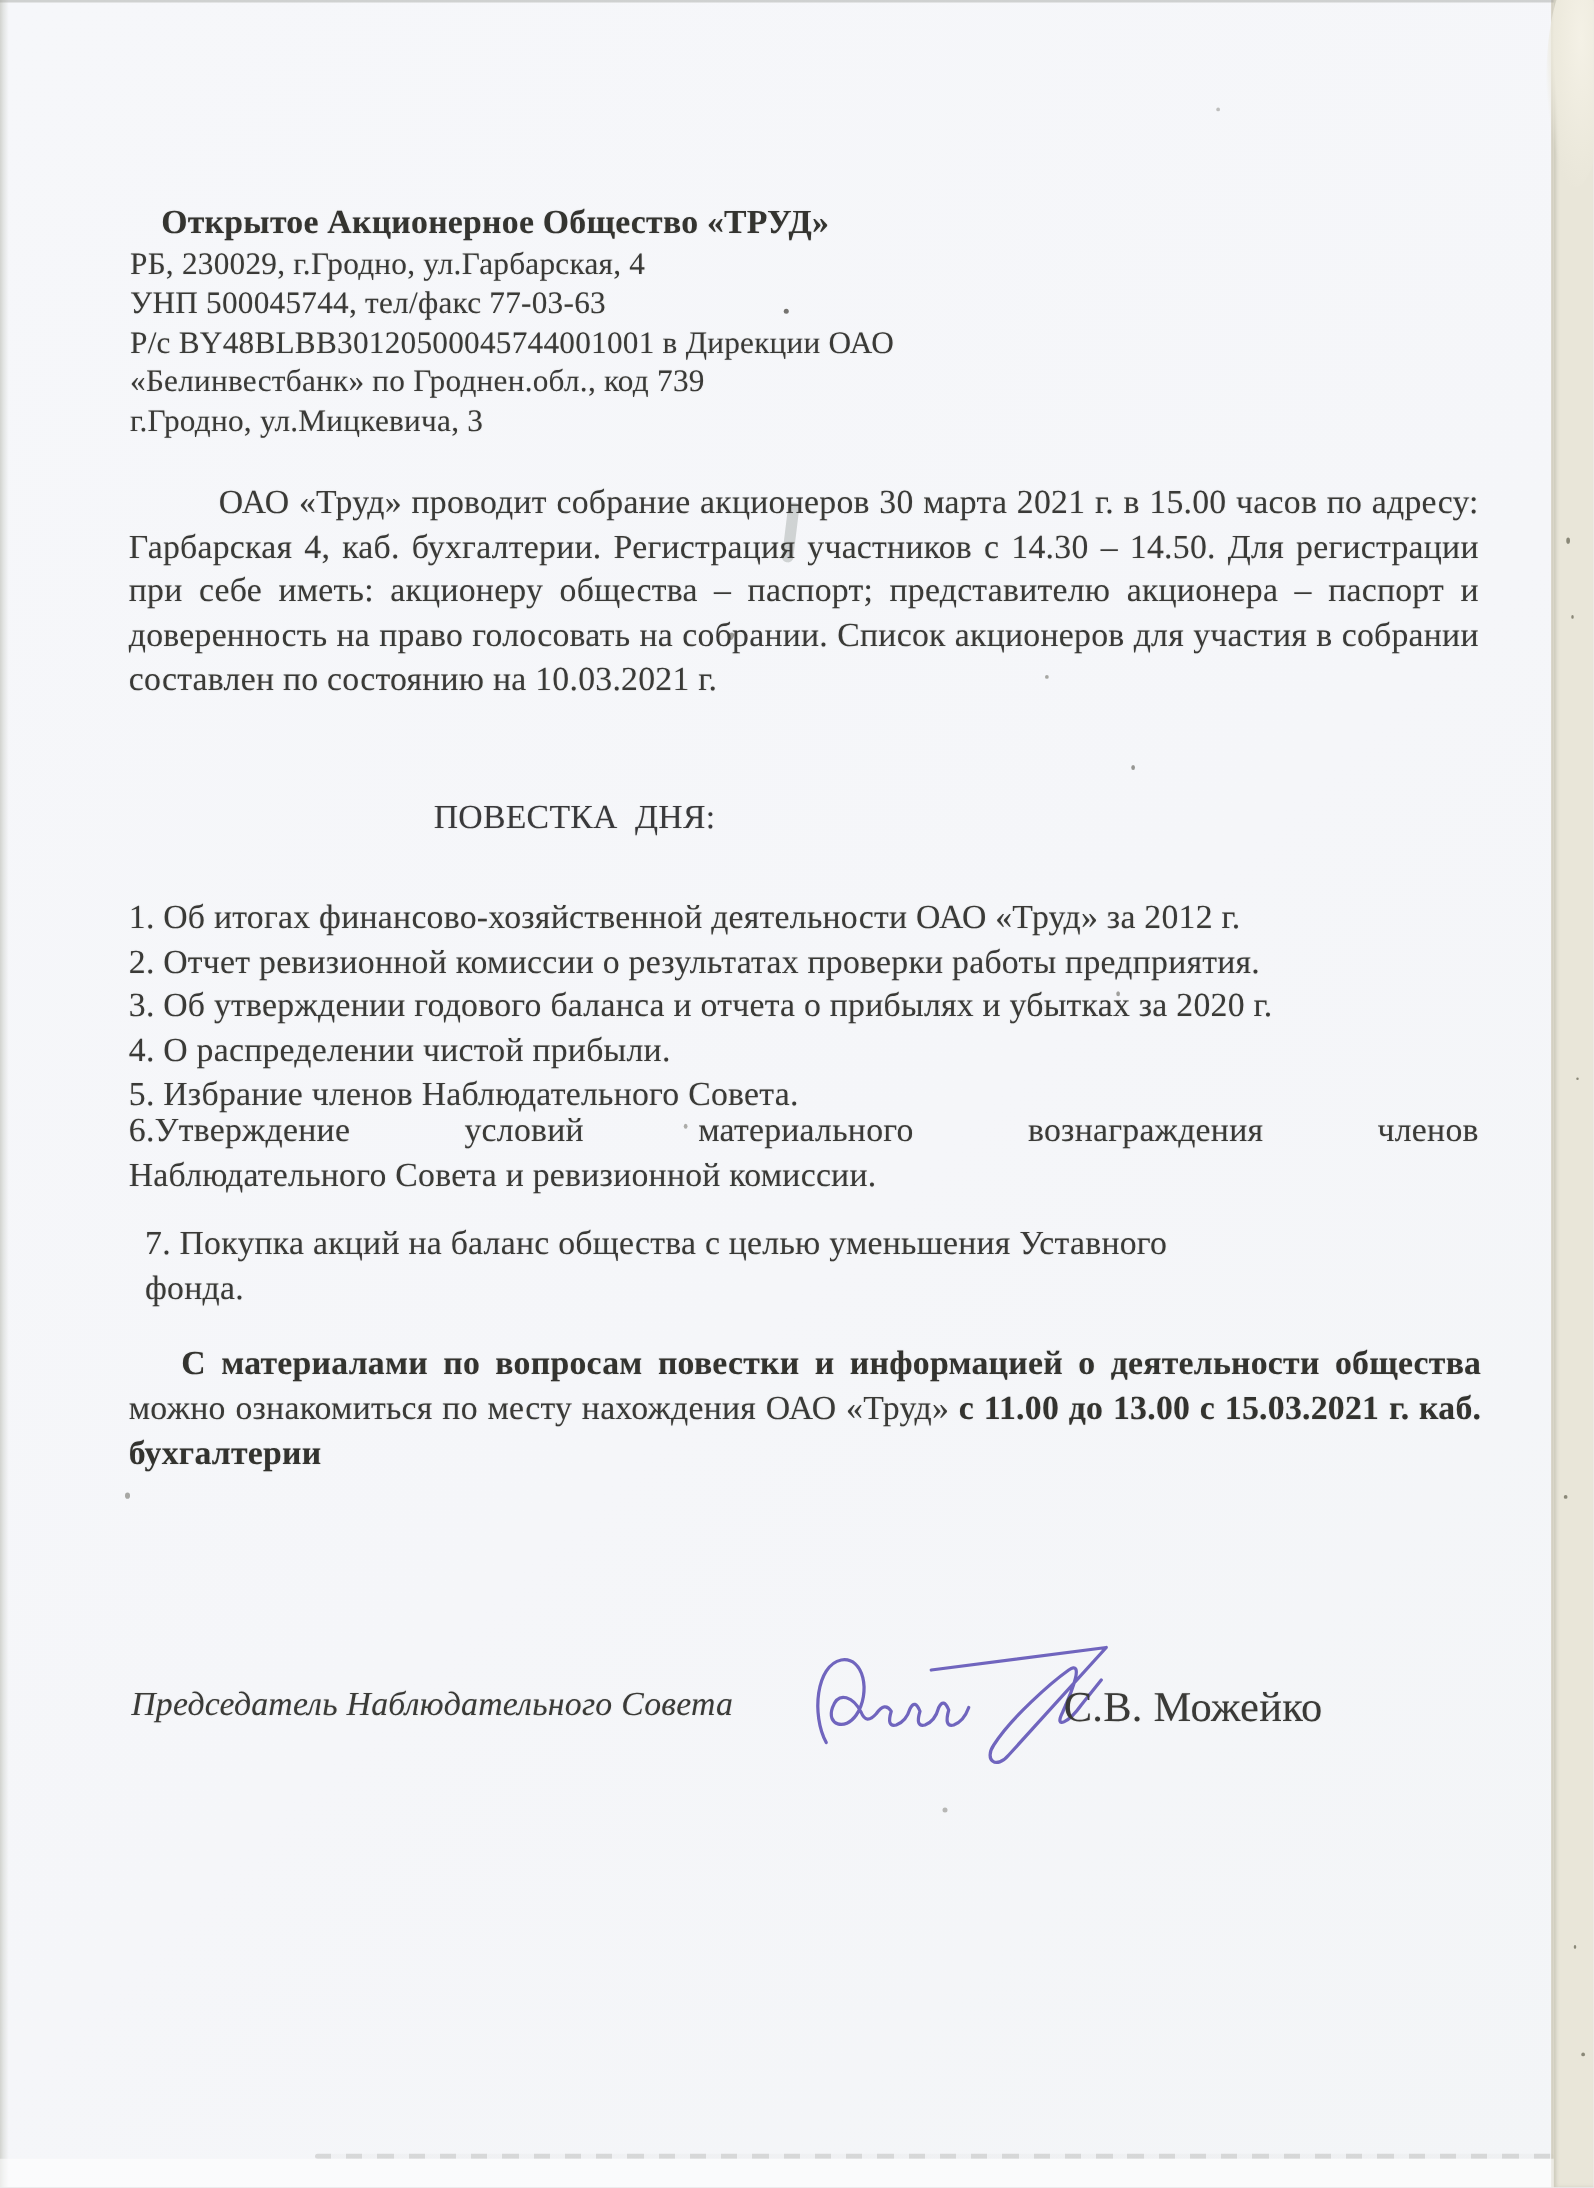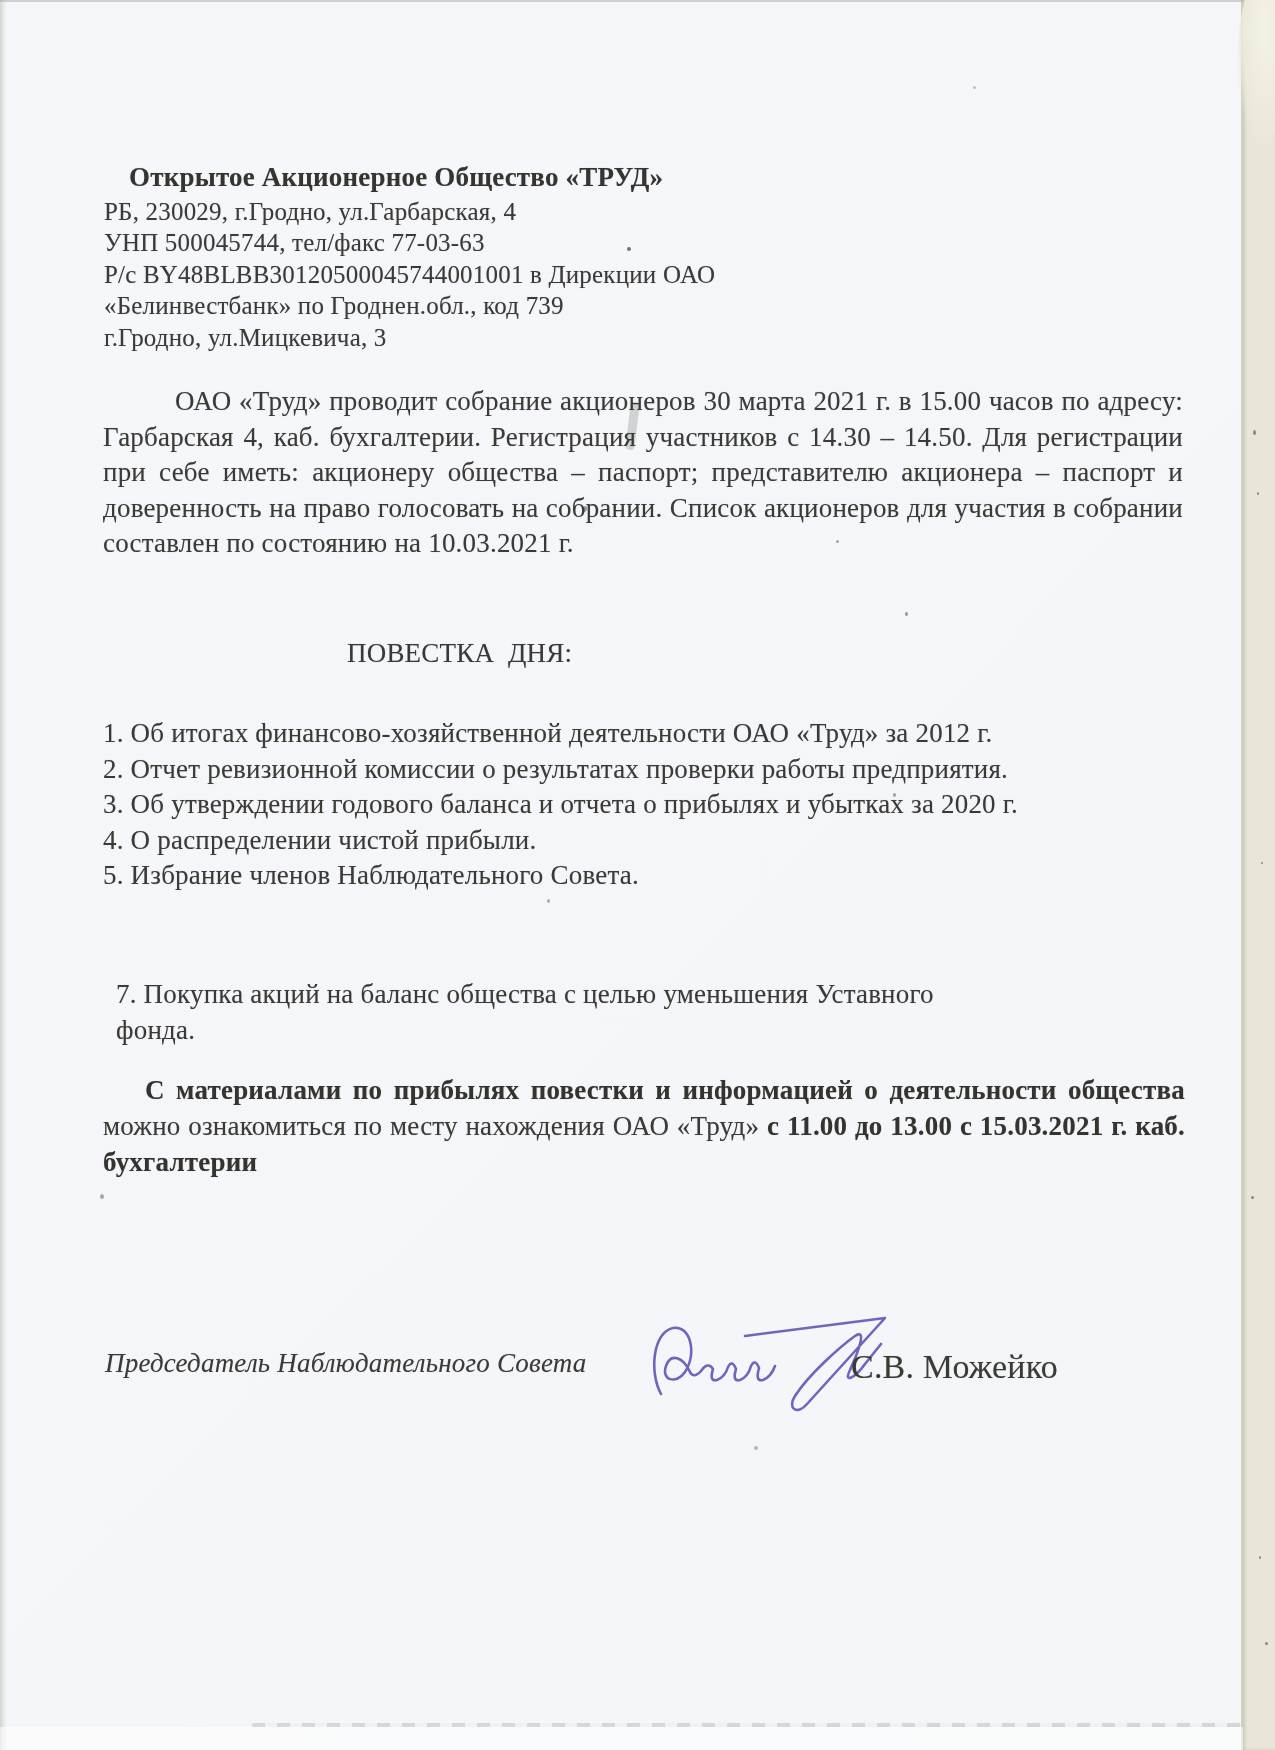--- a/index.html
+++ b/index.html
@@ -123,29 +123,37 @@
 
   <div class="abs txt agenda-items15">
     <div>1. Об итогах финансово-хозяйственной деятельности ОАО «Труд» за 2012 г.</div>
     <div>2. Отчет ревизионной комиссии о результатах проверки работы предприятия.</div>
     <div>3. Об утверждении годового баланса и отчета о прибылях и убытках за 2020 г.</div>
     <div>4. О распределении чистой прибыли.</div>
     <div>5. Избрание членов Наблюдательного Совета.</div>
   </div>
 
   <div class="abs txt agenda-item6">
+    <div class="justified-line">
+      <span>6.Утверждение</span>
+      <span>условий</span>
+      <span>материального</span>
+      <span>вознаграждения</span>
+      <span>членов</span>
+    </div>
+    <div>Наблюдательного Совета и ревизионной комиссии.</div>
   </div>
 
   <div class="abs txt agenda-item7">
     <div>7. Покупка акций на баланс общества с целью уменьшения Уставного</div>
     <div>фонда.</div>
   </div>
 
   <div class="abs txt materials">
-    <span class="b">С материалами по прибылях повестки и информацией о деятельности общества</span><span> можно ознакомиться по месту нахождения ОАО «Труд» </span><span class="b">с 11.00 до 13.00 с 15.03.2021 г. каб. бухгалтерии</span>
+    <span class="b">С материалами по вопросам повестки и информацией о деятельности общества</span><span> можно ознакомиться по месту нахождения ОАО «Труд» </span><span class="b">с 11.00 до 13.00 с 15.03.2021 г. каб. бухгалтерии</span>
   </div>
 
   <div class="abs txt sign-title">Председатель Наблюдательного Совета</div>
 
   <svg class="abs signature-svg" viewBox="0 0 262 106" aria-hidden="true">
     <path d="M 16 82
              C 4 60 8 20 28 16
              C 46 13 52 42 40 60
              C 31 73 16 68 21 54
              C 26 40 38 46 44 58

